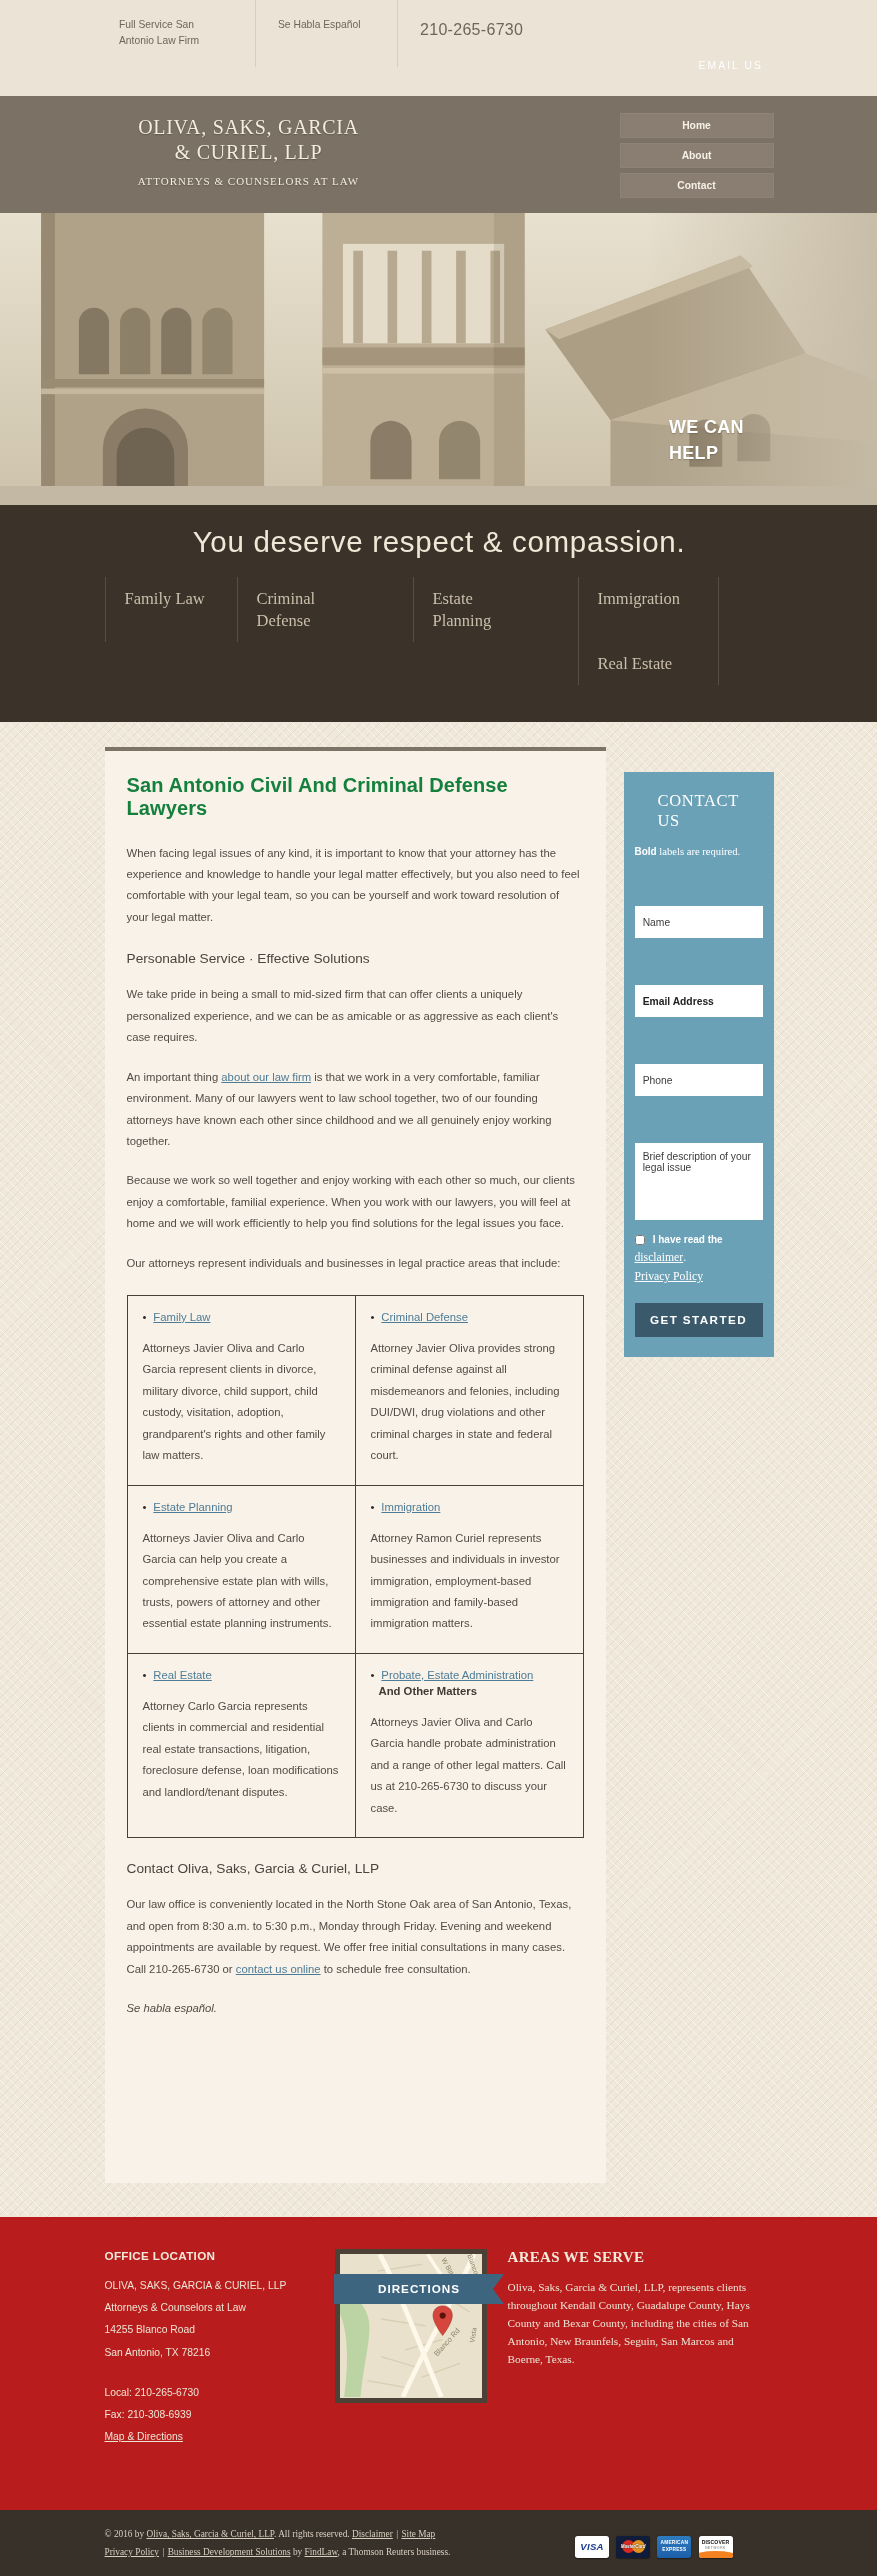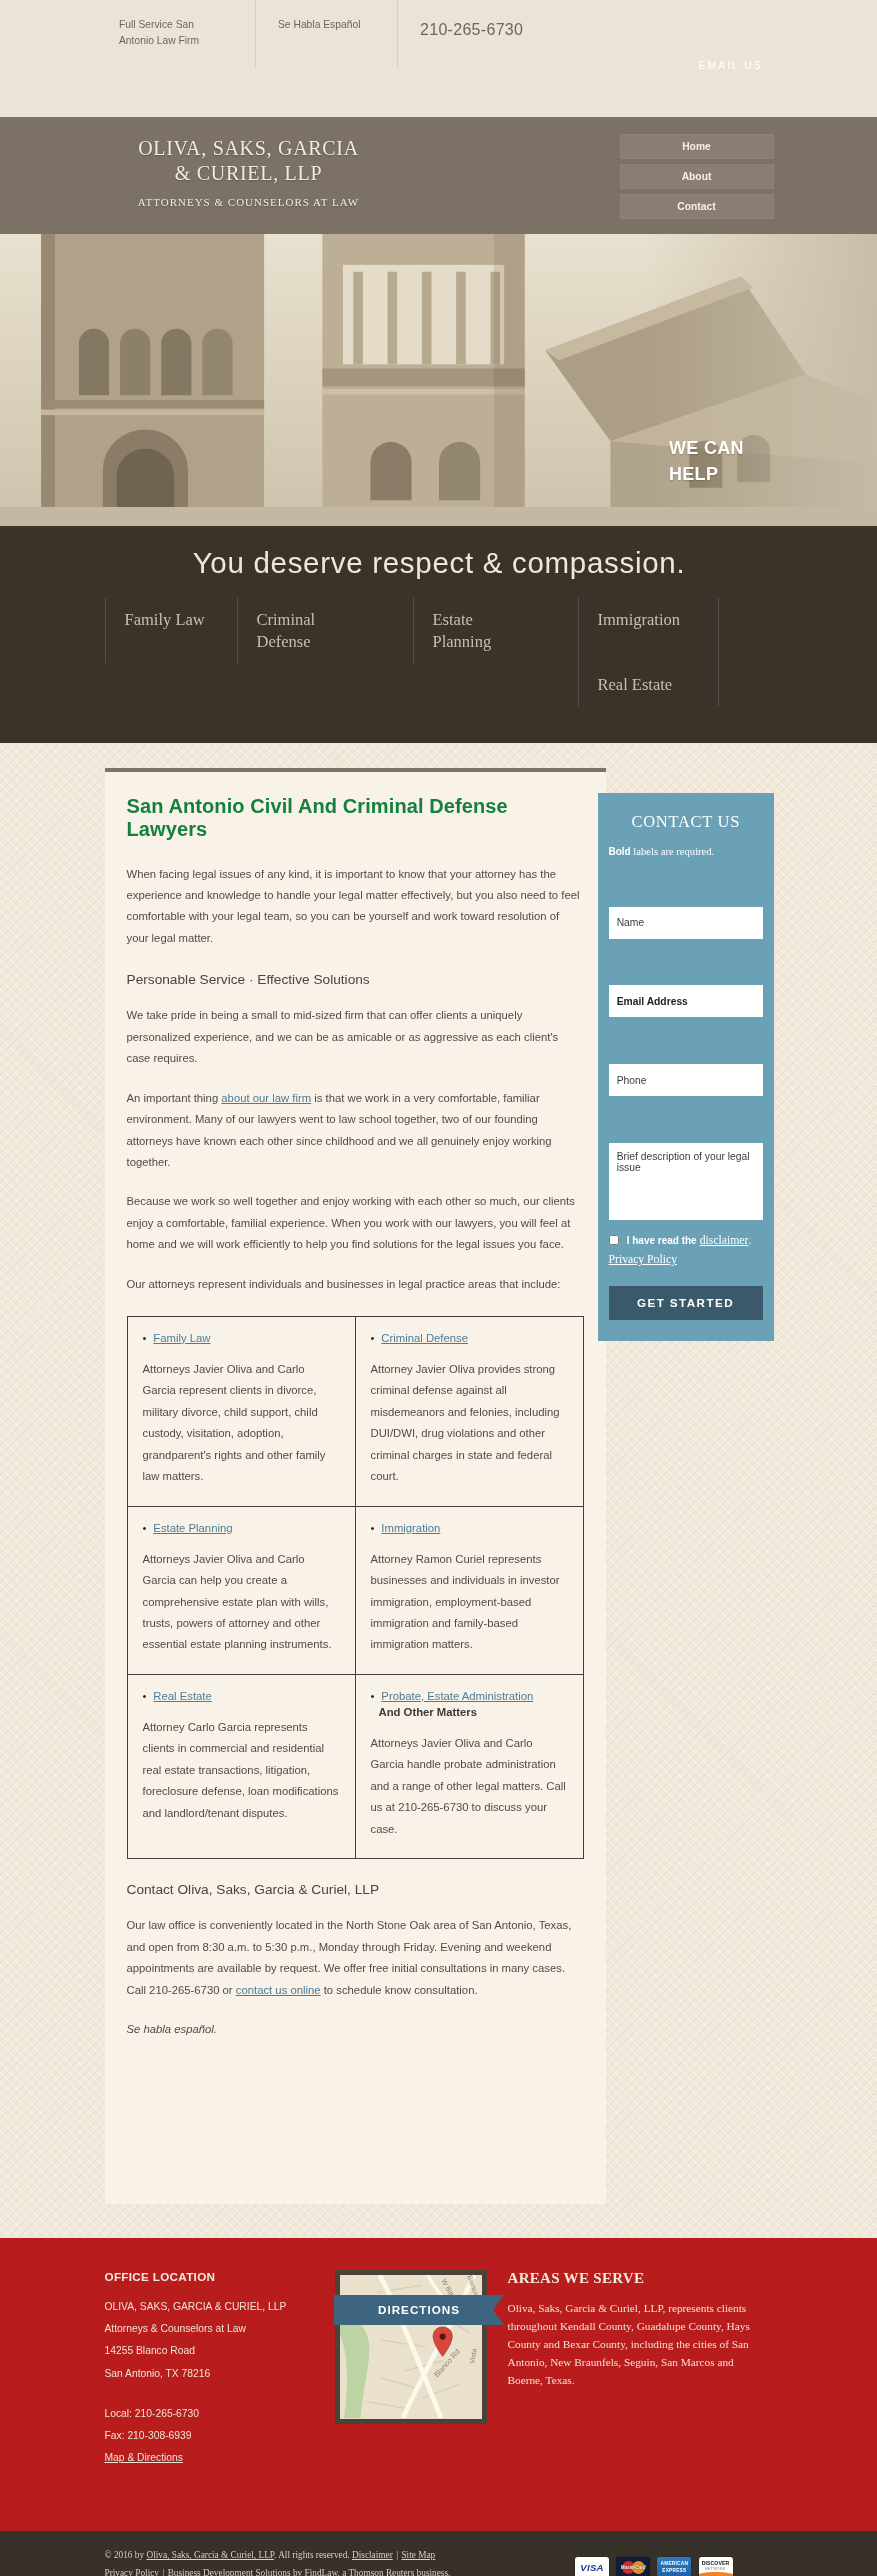--- a/index.html
+++ b/index.html
@@ -6,21 +6,21 @@
   * { margin:0; padding:0; box-sizing:border-box; }
   body {
     width:878px; margin:0 auto; background:#efe8db;
     font-family:"Liberation Sans","DejaVu Sans",sans-serif;
     -webkit-font-smoothing:antialiased;
   }
   .container { width:669px; margin:0 auto; position:relative; }
   .serif { font-family:"Liberation Serif","DejaVu Serif",serif; }
 
   
-  .topbar { background:#ebe3d5; height:117px;padding-left:29px; }
+  .topbar { background:#ebe3d5; height:96px;padding-left:29px; }
   .topbar-inner { display:flex; align-items:flex-start; height:100%; }
   .topbar-item { padding-top:16.5px; color:#6e665c; font-size:10.3px; line-height:1.6; height:67px; }
   .topbar-item.tagline { width:137px; border-right:0.7px solid #d8cec0; padding-right:27.4px; }
   .topbar-item.sehabla { width:142px; border-right:0.7px solid #d8cec0; padding-left:22px; padding-right:20.6px; }
   .topbar-item.phone { padding-left:22px; font-size:16px; letter-spacing:0.3px; }
   .emailus { position:absolute; right:25px; top:60px; color:#ffffff; text-decoration:none;
              font-size:10.3px; letter-spacing:2.1px; font-weight:400; }
 
   
   .siteheader { background:#7b7165; height:117px; }
@@ -70,21 +70,21 @@
 
   table.pa { border-collapse:collapse; width:100%; margin-top:20.6px; }
   table.pa td { border:0.7px solid #45413a; width:50%; padding:15px 15px 18px; vertical-align:top; }
   .cell-head { font-size:11.3px; }
   .cell-head .bullet { color:#2f2b26; margin-right:6.9px; }
   .cell-extra { display:block; margin-left:8px; font-weight:bold; color:#3f3a33; font-size:11.3px; margin-top:4.1px; }
   .cell-extra:empty { display:none; }
   table.pa td p { margin-top:15px; }
 
   
-  .form { position:absolute; top:25px; right:0; width:176px; background:#6ba1b7;
+  .form { position:absolute; top:25px; right:0; width:150px; background:#6ba1b7;
           padding:16.5px 11px 20.6px; }
   .form h3 { font-family:"Liberation Serif","DejaVu Serif",serif; font-weight:400;
              color:#fff; font-size:16.5px; line-height:1.25; letter-spacing:0.7px; margin:2.7px 0 13.7px 23px; }
   .form-note { color:#fff; font-size:10px; margin-bottom:9.6px; }
   .form-note .nb { font-weight:bold; }
   .form-note .nr { font-family:"Liberation Serif","DejaVu Serif",serif; font-size:10.6px; }
   .form input[type=text], .form textarea {
       width:100%; border:none; background:#fff; color:#333; font-size:10.3px;
       font-family:"Liberation Sans","DejaVu Sans",sans-serif; margin-bottom:6.9px;margin-top:40px; }
   .form input[type=text] { height:32px; padding:0 8.2px; }
@@ -287,21 +287,21 @@
           </td>
           <td>
             <div class="cell-head"><span class="bullet">•</span><a href="#">Probate, Estate Administration</a><span class="cell-extra">And Other Matters</span></div>
             <p>Attorneys Javier Oliva and Carlo Garcia handle probate administration and a range of other legal matters. Call us at 210-265-6730 to discuss your case.</p>
           </td>
         </tr>
       </tbody>
         </table>
 
       <h2>Contact Oliva, Saks, Garcia &amp; Curiel, LLP</h2>
-      <p><span>Our law office is conveniently located in the North Stone Oak area of San Antonio, Texas, and open from 8:30 a.m. to 5:30 p.m., Monday through Friday. Evening and weekend appointments are available by request. We offer free initial consultations in many cases. Call 210-265-6730 or </span><a href="#">contact us online</a><span> to schedule know consultation.</span></p>
+      <p><span>Our law office is conveniently located in the North Stone Oak area of San Antonio, Texas, and open from 8:30 a.m. to 5:30 p.m., Monday through Friday. Evening and weekend appointments are available by request. We offer free initial consultations in many cases. Call 210-265-6730 or </span><a href="#">contact us online</a><span> to schedule free consultation.</span></p>
       <p class="italic">Se habla español.</p>
     </div>
 
     <aside class="form">
       <h3>CONTACT US</h3>
       <div class="form-note"><span class="nb">Bold</span><span class="nr"> labels are required.</span></div>
       <input type="text" placeholder="Name" style="">
       <input type="text" class="in-email" placeholder="Email Address" style="">
       <input type="text" placeholder="Phone" style="">
       <textarea placeholder="Brief description of your legal issue" style=""></textarea>

